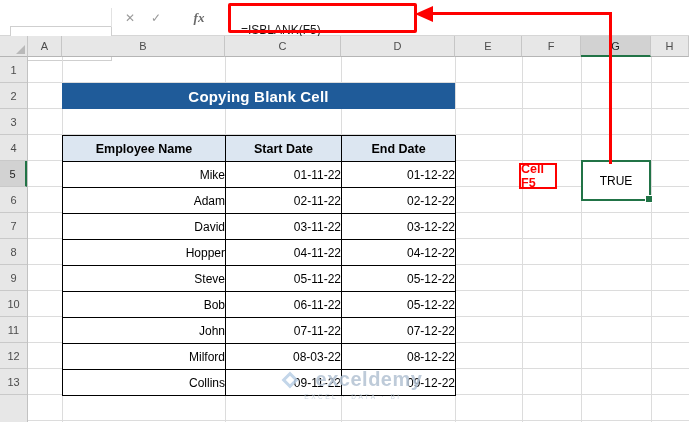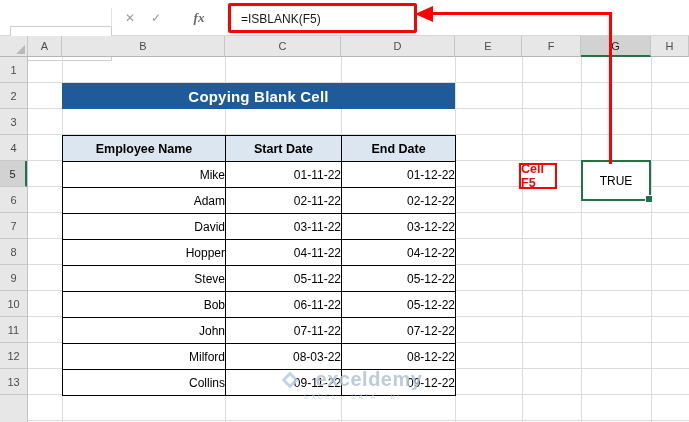--- a/index.html
+++ b/index.html
@@ -18,21 +18,21 @@
   }
   
   .toolbar{position:absolute;top:0;left:0;width:689px;height:36px;background:#fff;border-bottom:1px solid #d6d6d6;box-sizing:border-box;}
   .name-box{position:absolute;left:10px;top:6px;width:102px;height:35px;border:1px solid #cfcfcf;box-sizing:border-box;display:flex;align-items:center;font-size:12px;color:#222;padding-left:8px;background:#fff;margin-top:20px;}
   .name-dd{margin-left:auto;padding-right:5px;font-size:8px;color:#8a8a8a;}
   .tsep{position:absolute;left:111px;top:8px;width:1px;height:19px;background:#e2e2e2;}
   .tb-icon{position:absolute;top:0;height:36px;display:flex;align-items:center;justify-content:center;color:#9a9a9a;font-size:12px;cursor:default;}
   .ic-x{left:118px;width:24px;}
   .ic-check{left:144px;width:24px;}
   .ic-fx{left:170px;width:26px;font-family:"Liberation Serif",serif;font-style:italic;font-weight:bold;color:#6a6a6a;font-size:13px;margin-left:16px;}
-  .formula-text{position:absolute;left:241px;top:1px;height:35px;display:flex;align-items:center;font-size:12px;color:#1a1a1a;}
+  .formula-text{position:absolute;left:241px;top:12px;height:35px;display:flex;align-items:center;font-size:12px;color:#1a1a1a;}
   .formula-box{position:absolute;left:228px;top:3px;width:183px;height:24px;border:3px solid var(--red);border-radius:2px;z-index:30;}
   
   .arrow-h{position:absolute;left:433px;top:12px;width:179px;height:3px;background:var(--red);z-index:30;}
   .arrow-v{position:absolute;left:609px;top:12px;width:3px;height:152px;background:var(--red);z-index:30;}
   .arrow-head{position:absolute;left:415px;top:6px;width:0;height:0;border-top:8px solid transparent;border-bottom:8px solid transparent;border-right:18px solid var(--red);z-index:30;}
   
   .col-headers{position:absolute;top:36px;left:0;width:689px;height:21px;display:flex;background:var(--hdr);z-index:4;}
   .corner{width:28px;box-sizing:border-box;border-right:1px solid #c6c6c6;border-bottom:1px solid #b5b5b5;position:relative;background:var(--hdr);}
   .corner::after{content:"";position:absolute;right:2px;bottom:2px;width:0;height:0;border-left:9px solid transparent;border-bottom:9px solid #b9b9b9;}
   .col-h{box-sizing:border-box;border-right:1px solid #c6c6c6;border-bottom:1px solid #b5b5b5;display:flex;align-items:center;justify-content:center;font-size:11px;color:#4c4c4c;background:var(--hdr);}

